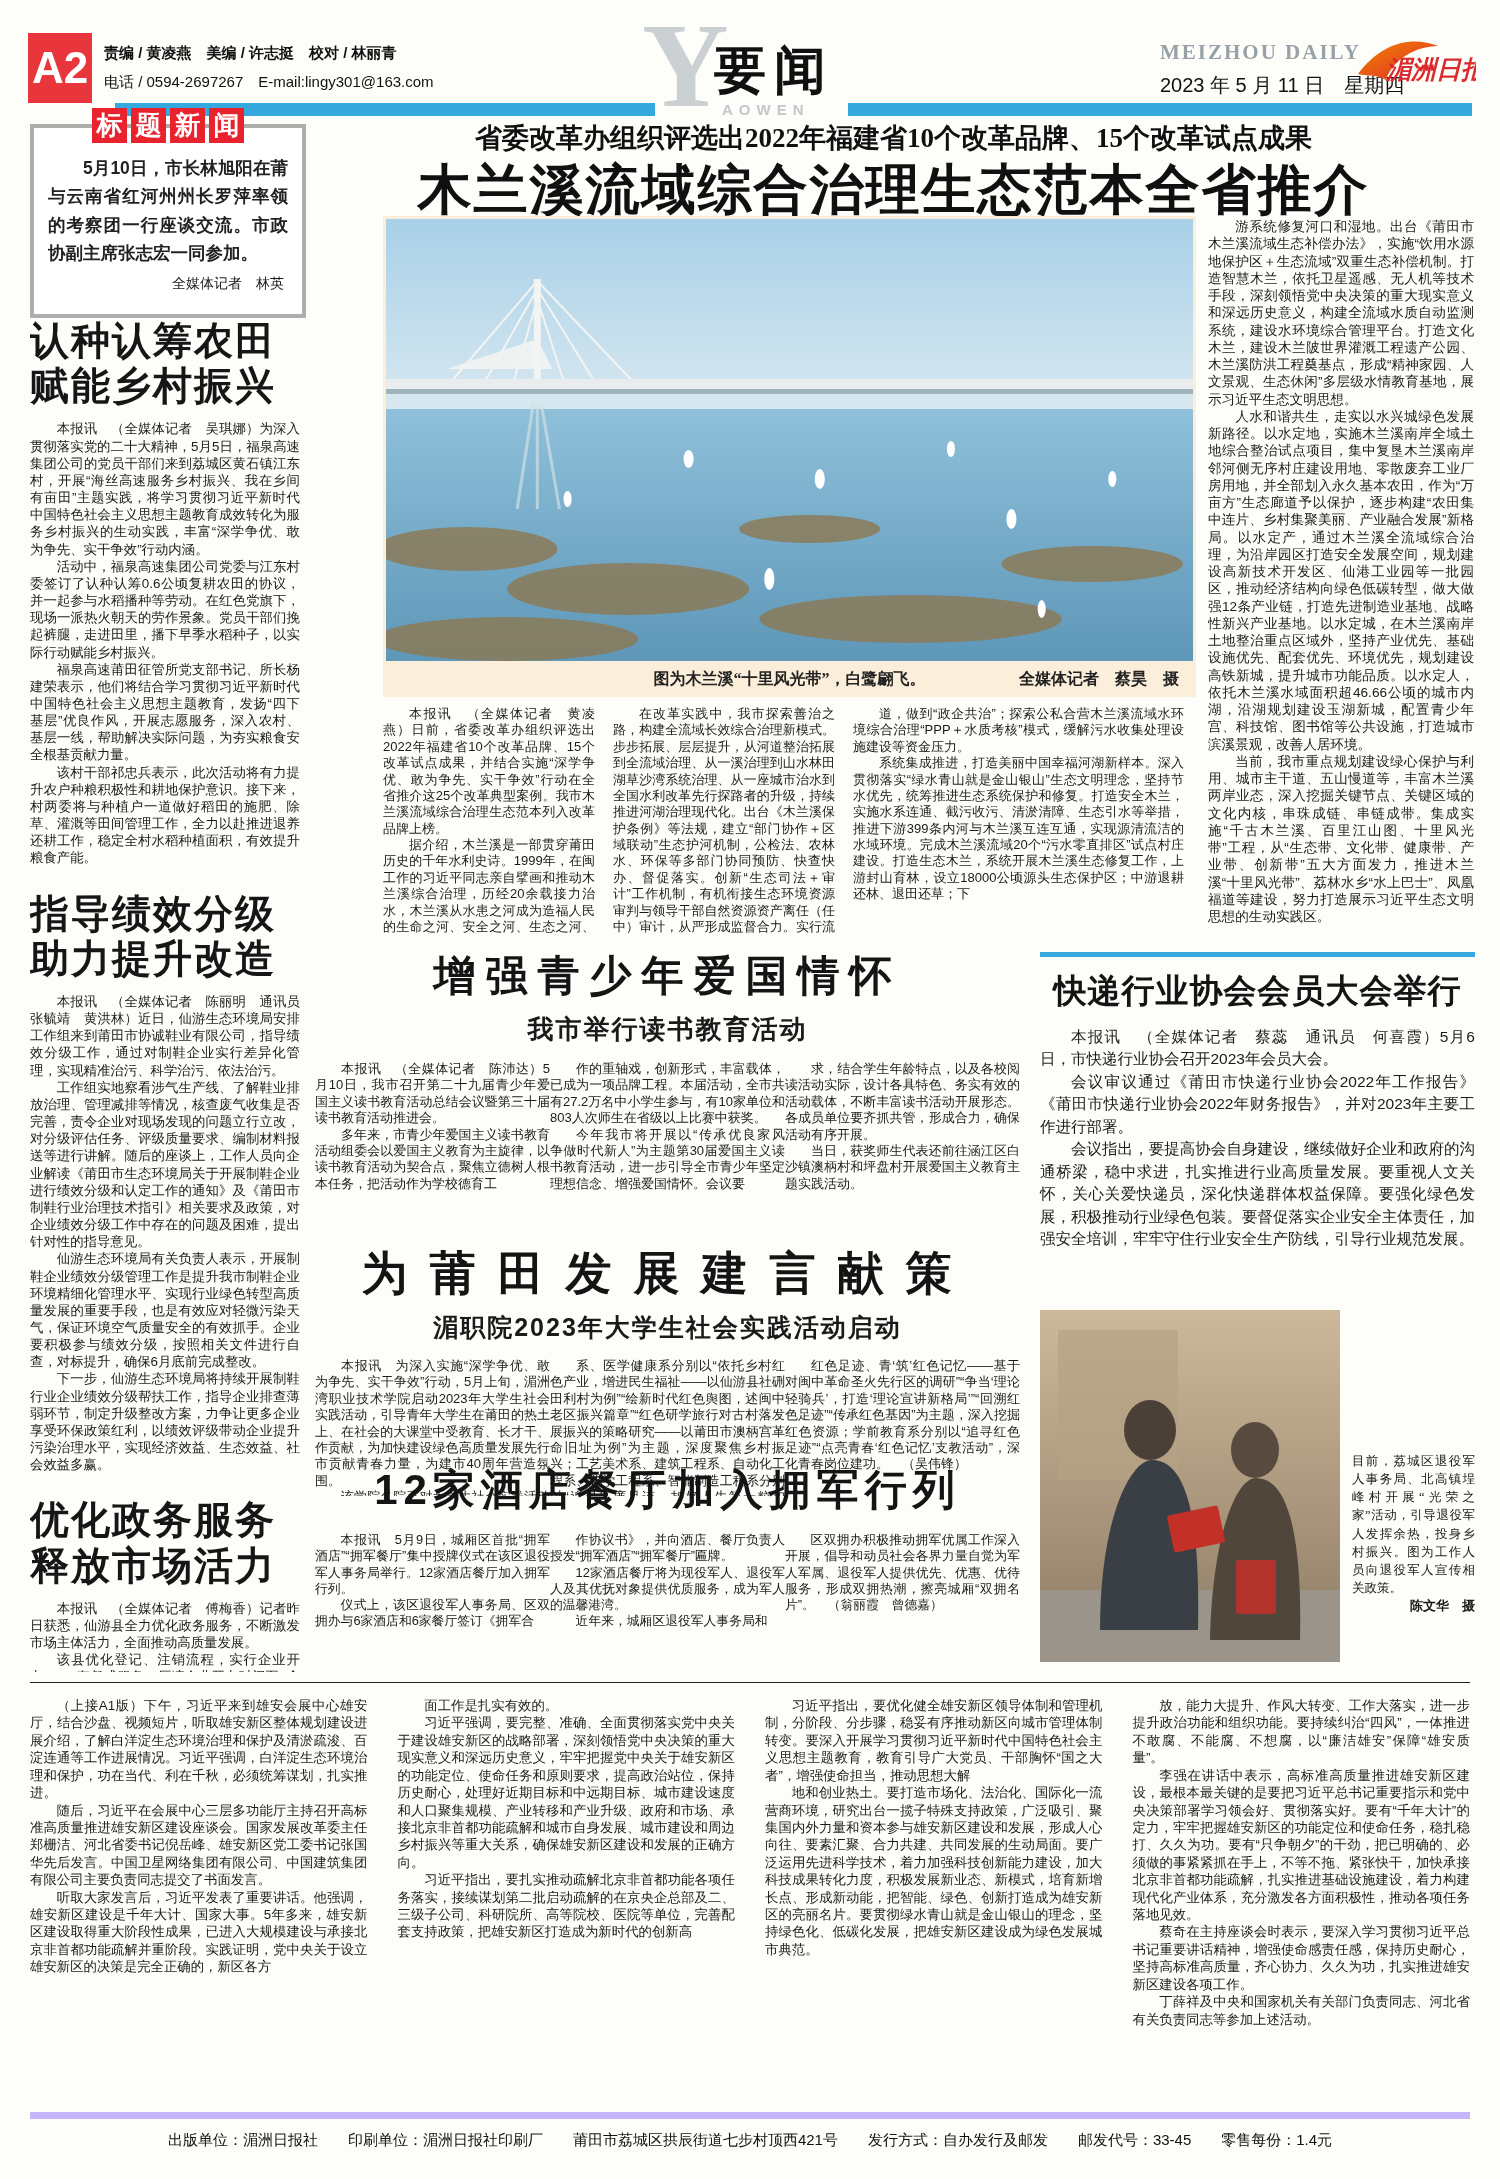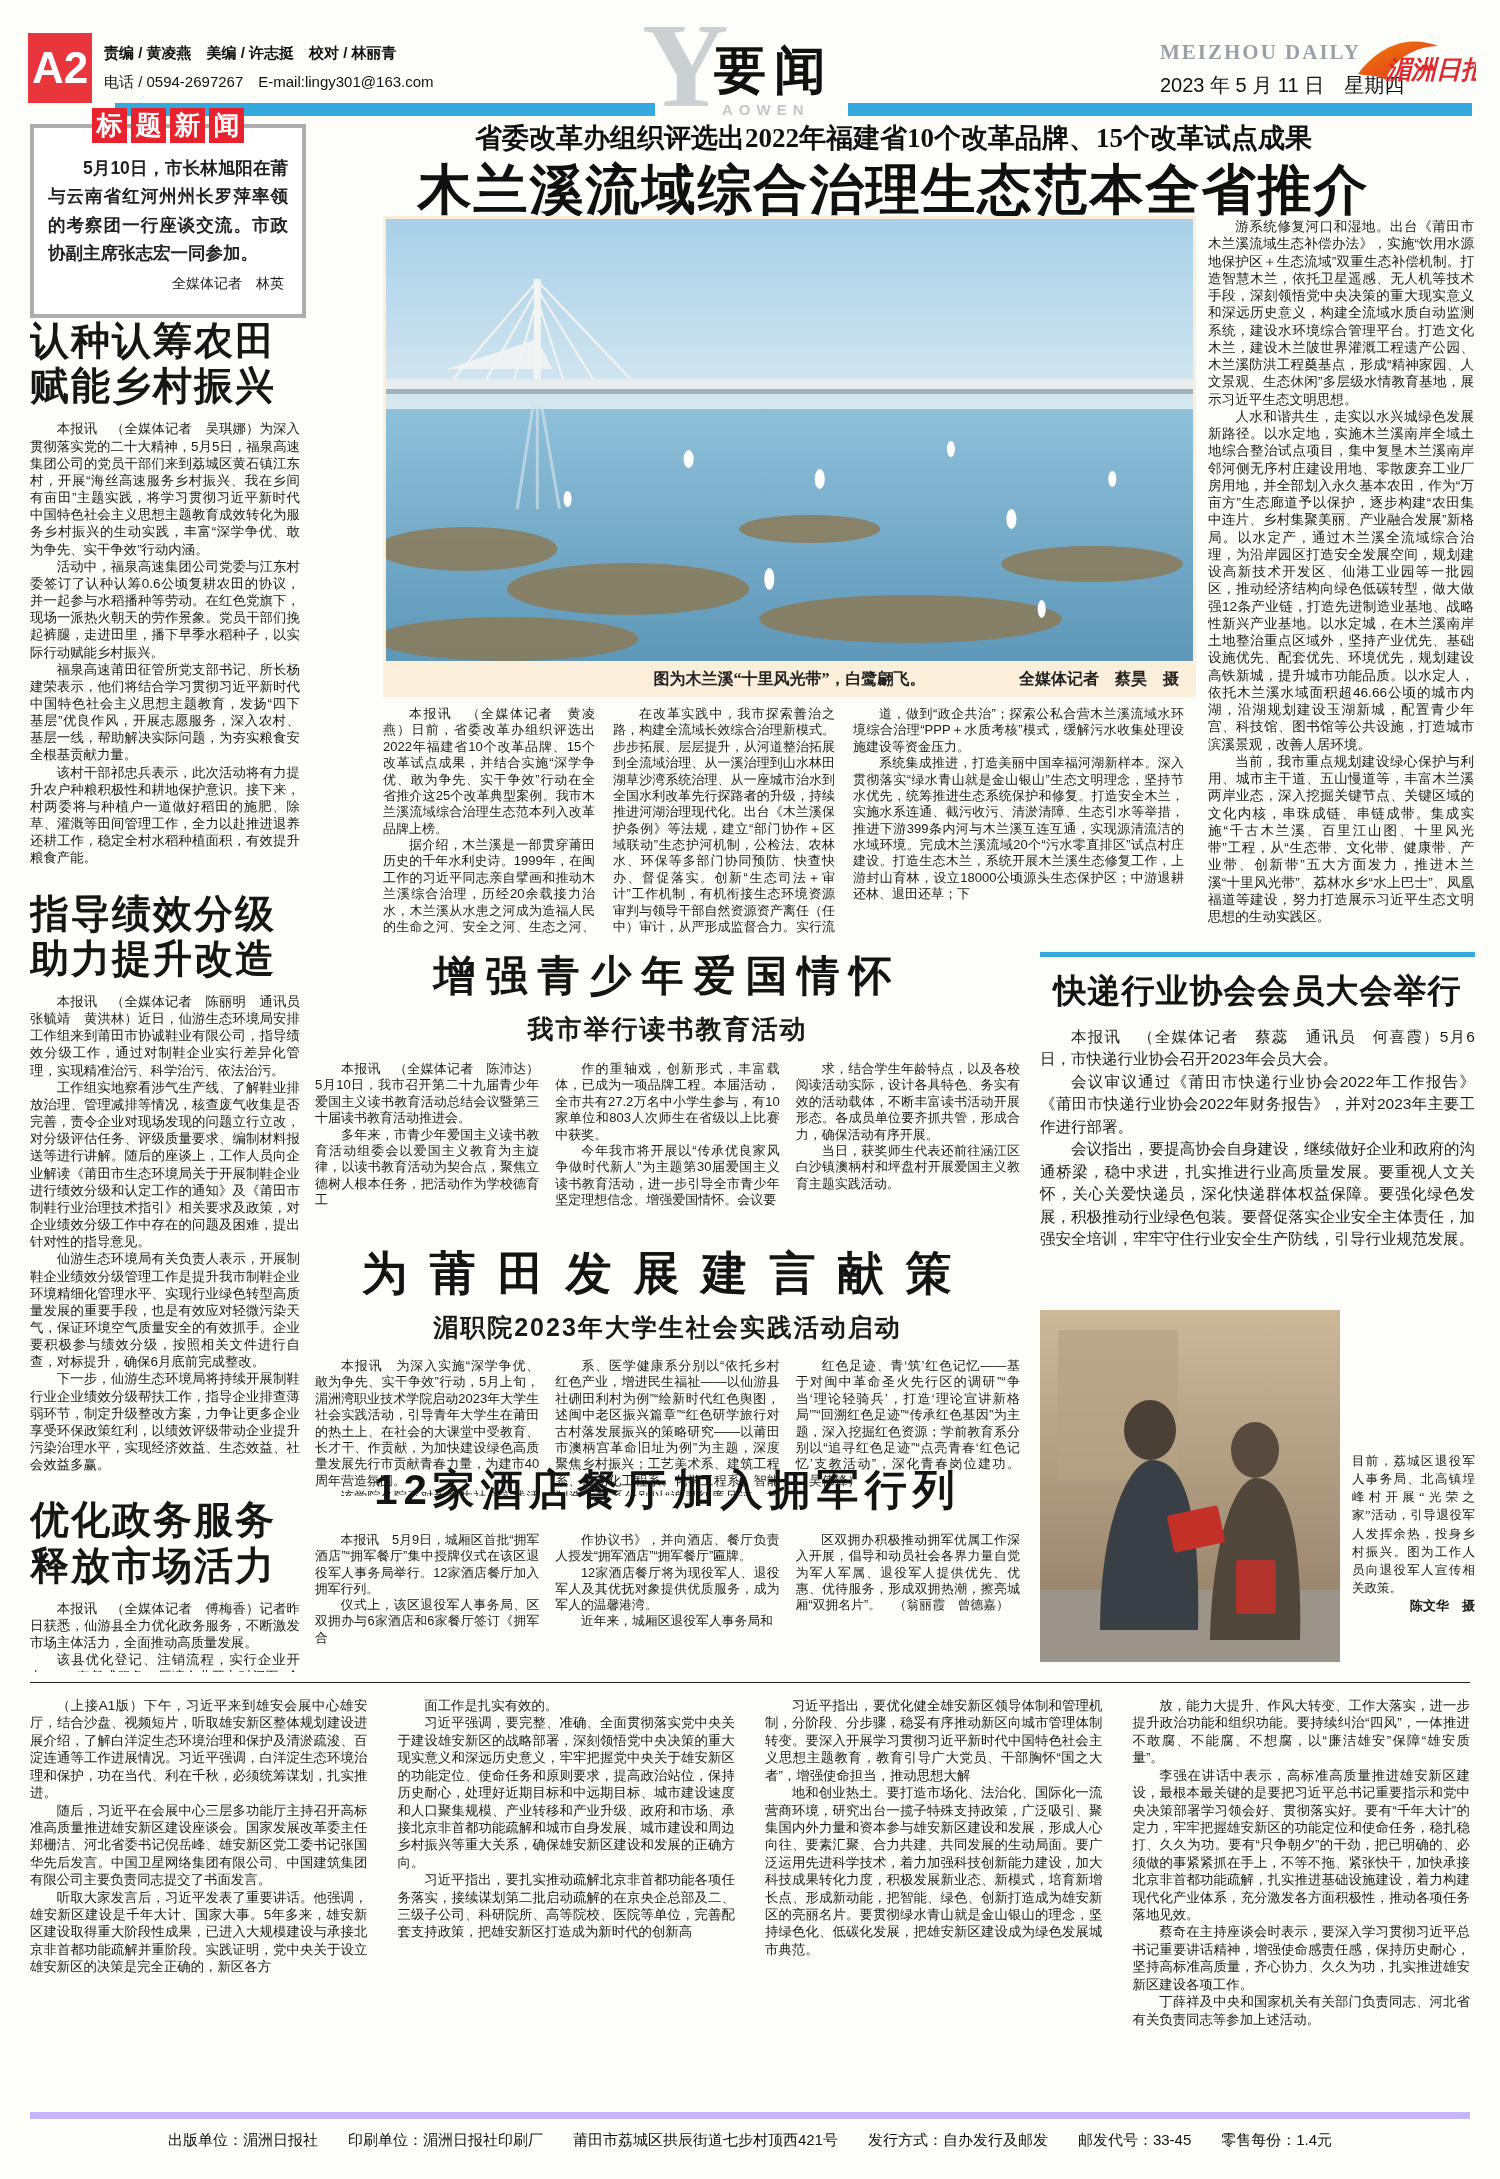--- a/index.html
+++ b/index.html
@@ -55,21 +55,21 @@
   .captionrow .credit{position:absolute;right:14px;}
   .leadcols{left:383px;top:706px;width:807px;height:230px;display:flex;gap:18px;overflow:hidden;}
   .leadcols .c1{width:212px;} .leadcols .c2{width:222px;} .leadcols .c3{width:331px;}
   .leadright{left:1208px;top:218px;width:266px;height:718px;overflow:hidden;}
   .leadright p{font-size:13.6px;line-height:1.27;}
 
   
   .youth{left:315px;top:948px;width:705px;}
   .youth .hl{text-align:center;font-size:42px;font-weight:900;letter-spacing:10px;color:#141414;}
   .youth .sub{text-align:center;font-size:26px;font-weight:700;letter-spacing:2px;margin-top:8px;}
-  .cols3{display:flex;gap:16px;margin-top:14px;overflow:hidden;}
+  .cols3{display:flex;gap:0;margin-top:14px;overflow:hidden;}
   .cols3 .col{flex:1;}
   .youth .cols3{height:172px;}
 
   .advice{left:315px;top:1243px;width:705px;}
   .advice .hl{text-align:center;font-size:46px;font-weight:900;letter-spacing:22px;color:#141414;}
   .advice .sub{text-align:center;font-size:25px;font-weight:700;letter-spacing:2px;margin-top:6px;}
   .advice .cols3{height:138px;}
 
   .military{left:315px;top:1462px;width:705px;}
   .military .hl{text-align:center;font-size:42px;font-weight:900;letter-spacing:6px;color:#141414;}

